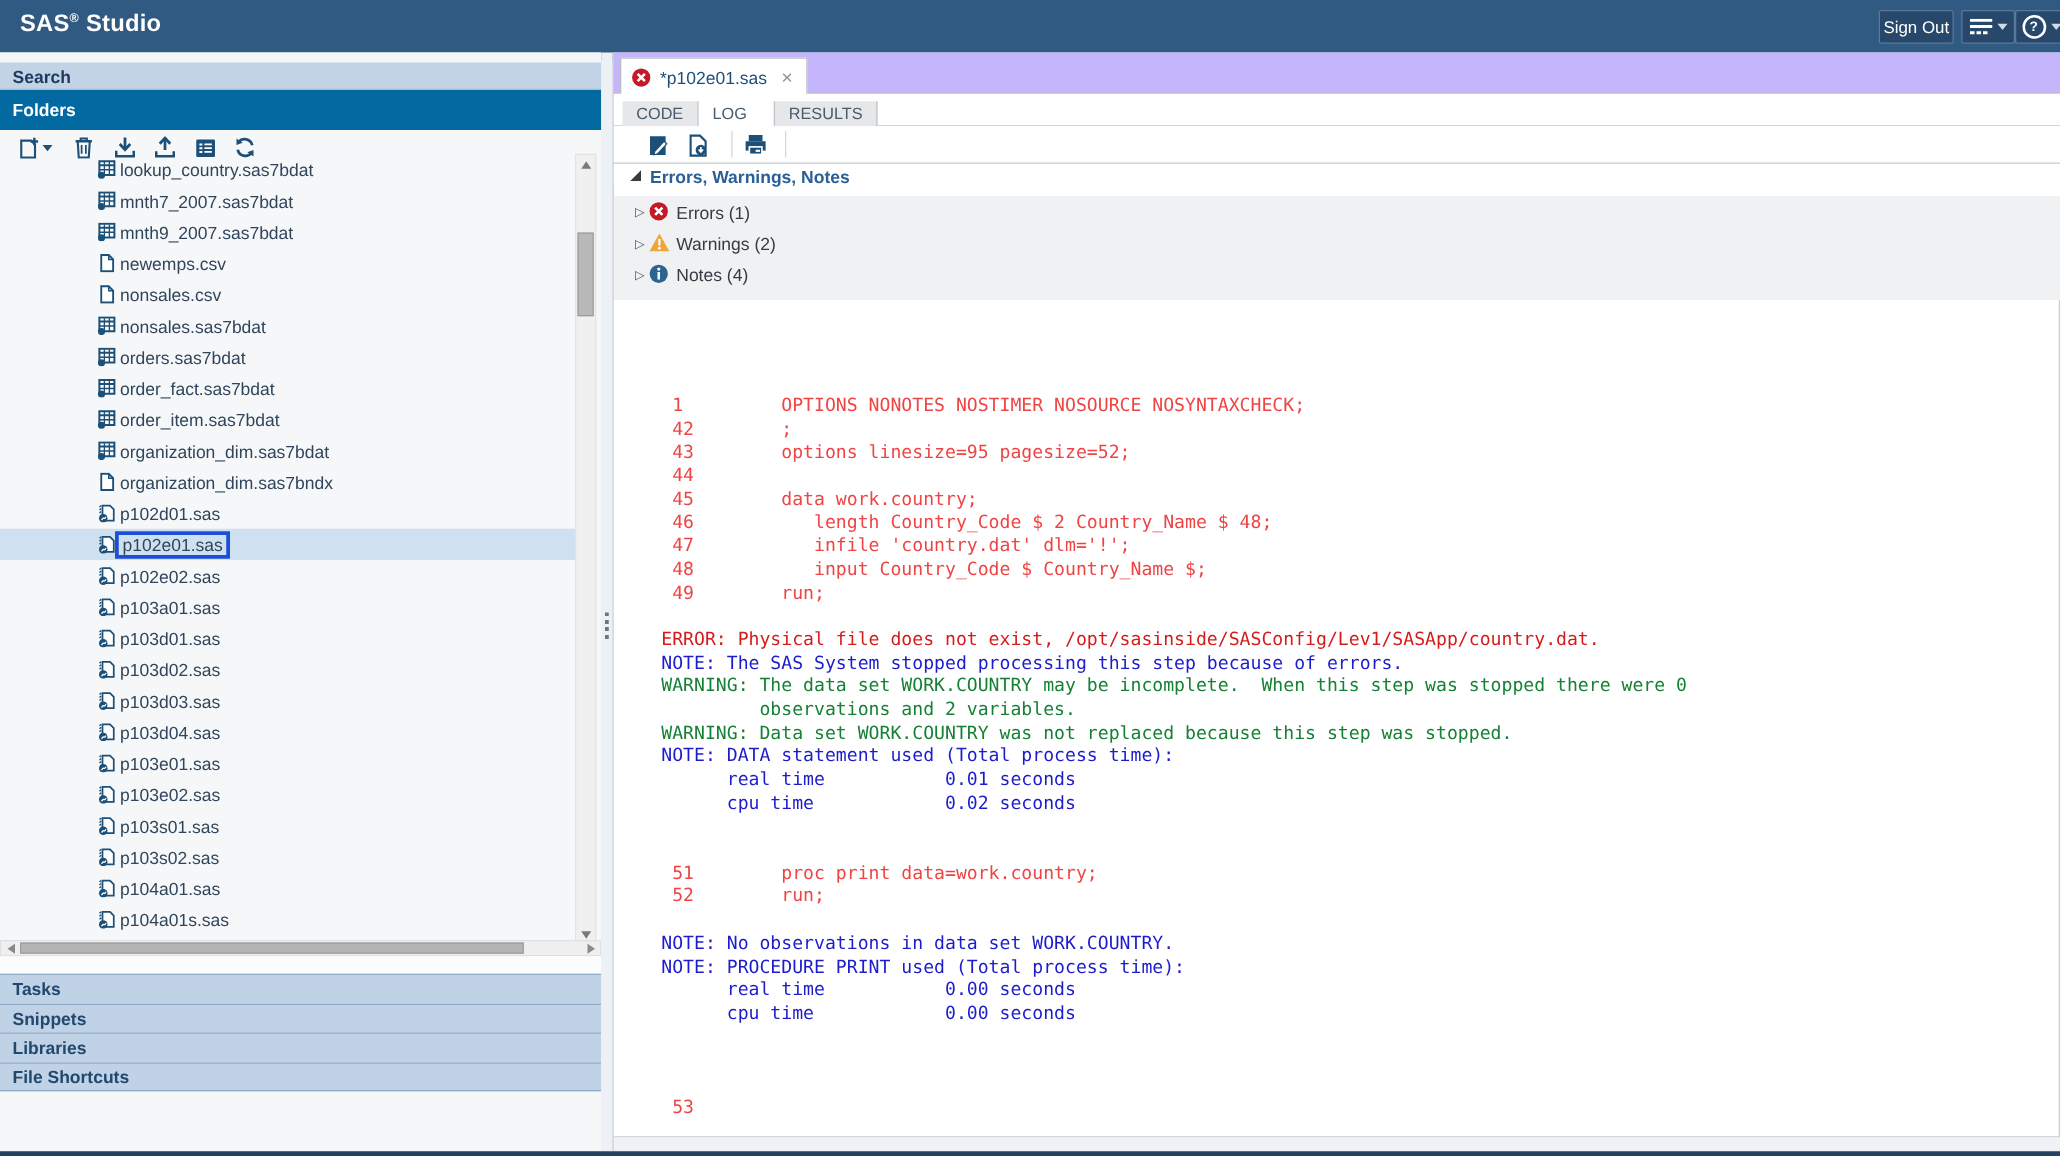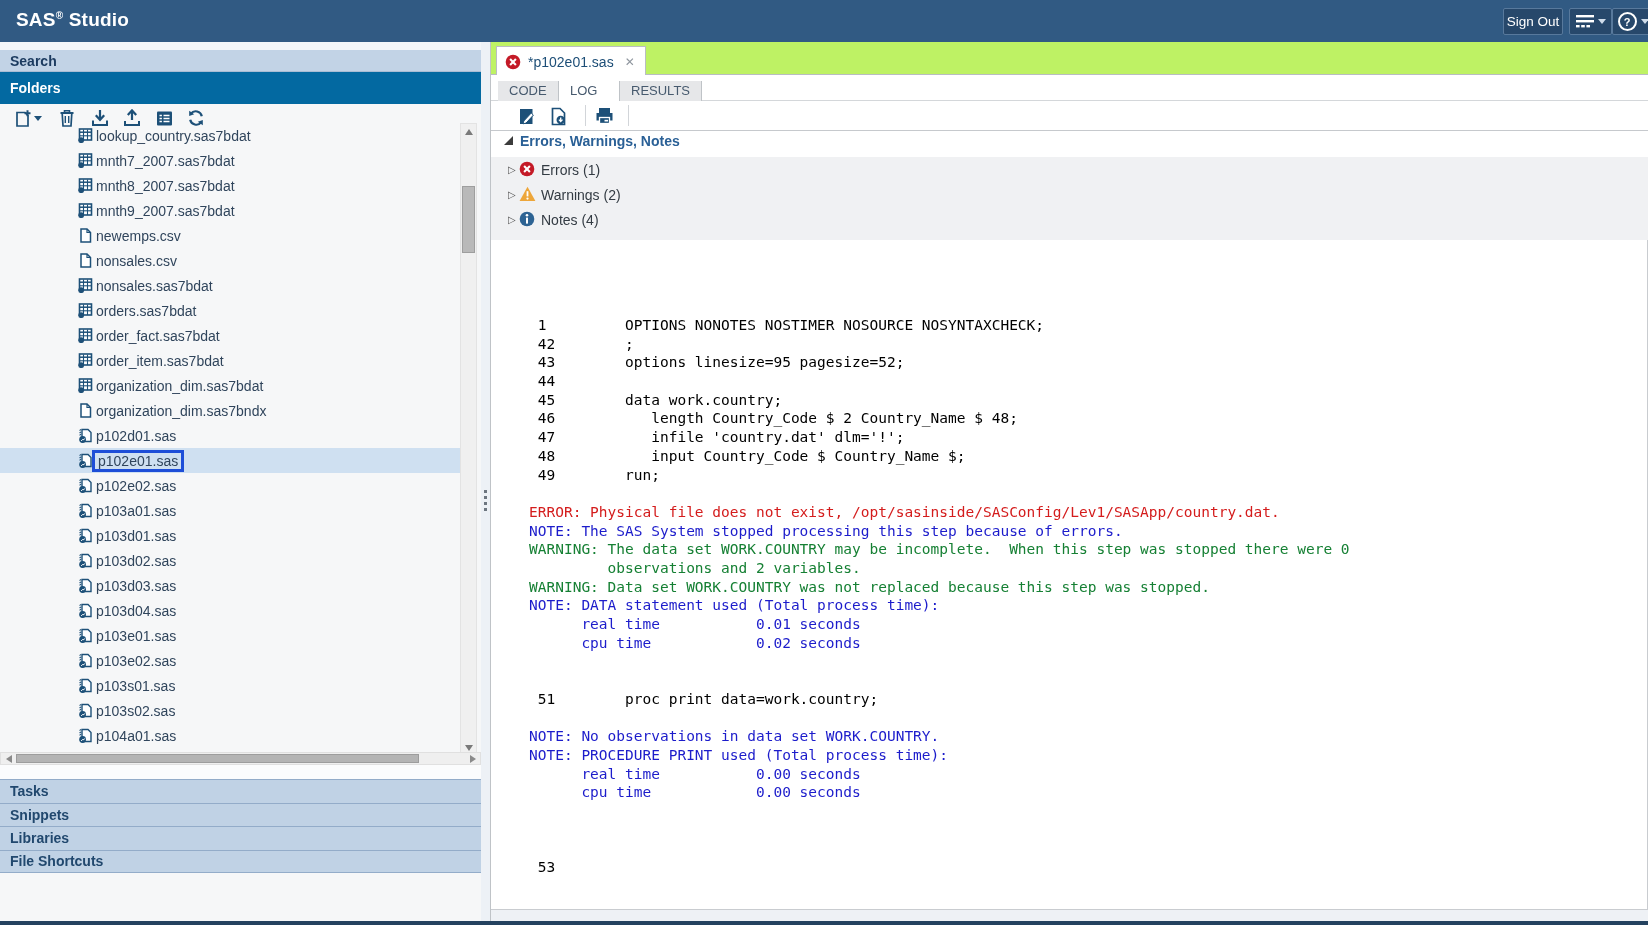--- a/index.html
+++ b/index.html
@@ -49,21 +49,21 @@
   #accordion{position:absolute;left:0;top:737px;width:481px;}
   .acc-row{box-sizing:border-box;height:23.5px;background:#c0d2e5;border-top:1px solid #93acc9;color:#21486e;
            font-size:14px;font-weight:bold;display:flex;align-items:center;padding-left:10px;cursor:pointer;}
   .acc-row:last-child{border-bottom:1px solid #93acc9;}
   
   #splitter{position:absolute;left:481px;top:42px;width:9px;height:879px;background:#edf1f6;cursor:col-resize;}
   #splitter .grip{position:absolute;left:3px;top:448px;width:3px;height:22px;
       background:repeating-linear-gradient(#6d7680 0 3px,transparent 3px 6px);}
   
   #main{position:absolute;left:490px;top:42px;width:1158px;height:879px;background:#fff;border-left:1px solid #bfc3c7;box-sizing:border-box;}
-  #tabstrip{position:absolute;left:0;top:0;width:100%;height:33px;background:#bef264;border-bottom:1px solid #b9bdc2;box-sizing:border-box;}
+  #tabstrip{position:absolute;left:0;top:0;width:100%;height:33px;background:#c4b5fd;border-bottom:1px solid #b9bdc2;box-sizing:border-box;}
   #tab{position:absolute;left:5px;top:4px;height:30px;background:#fff;border:1px solid #b9bdc2;border-bottom:none;
        display:flex;align-items:center;padding:0 10px 0 8px;gap:7px;cursor:pointer;}
   #tab .title{font-size:14px;color:#1d4e77;}
   #tab .close{font-size:12px;color:#8f969e;margin-left:4px;cursor:pointer;}
   #subtabs{position:absolute;left:0;top:33px;width:100%;height:26px;background:#fff;border-bottom:1px solid #d4d7da;box-sizing:border-box;}
   .subtab{position:relative;float:left;margin-top:6px;height:20px;line-height:20px;padding:0 11px;font-size:13px;
           color:#475a6e;background:#e6e7e9;border-right:1px solid #bfc3c7;cursor:pointer;min-width:38px;}
   .subtab.active{background:#fff;}
   #subtabs .pad{float:left;width:7px;height:1px;}
   #logtoolbar{position:absolute;left:0;top:59px;width:100%;height:30px;background:#fff;border-bottom:1px solid #c6c9cd;box-sizing:border-box;}
@@ -76,21 +76,21 @@
   #ewn-header .ttl{margin-left:7px;font-size:14px;font-weight:bold;color:#2a6096;}
   #ewn-block{position:absolute;left:0;top:115px;width:100%;height:83px;background:#f0f1f3;}
   .ewn-row{position:relative;height:25px;display:flex;align-items:center;cursor:pointer;}
   .ewn-row .exp{position:absolute;left:17px;font-size:10px;color:#555;}
   .ewn-row .gicon{position:absolute;left:28px;top:4px;width:16px;height:16px;}
   .ewn-row .glabel{position:absolute;left:50px;font-size:14px;color:#333b43;}
   
   #log{position:absolute;left:0;top:198px;width:100%;height:670px;background:#fff;border-bottom:1px solid #c9ccd0;
        border-right:1px solid #c9ccd0;box-sizing:border-box;overflow:hidden;}
   #logpre{padding:76px 0 0 38px;font-family:"DejaVu Sans Mono",monospace;font-size:14.5px;line-height:18.7px;}
-  .ln{white-space:pre;height:18.7px;color:#000000;}
+  .ln{white-space:pre;height:18.7px;color:#ef4444;}
   .ln.error{color:#d41c1c;}
   .ln.note{color:#1c1ccb;}
   .ln.warning{color:#168034;}
   #main-bottom{position:absolute;left:0;top:868px;width:100%;height:11px;background:#eef1f5;}
   
   #bottombar{position:absolute;left:0;top:921px;width:100%;height:4px;background:#24425f;}
   svg{display:block;}
 </style>
 </head>
 <body>
@@ -193,33 +193,20 @@
             <svg width="15" height="15" viewBox="0 0 15 15">
               <rect x="1.5" y="1" width="12" height="11" fill="#fff" stroke="#1d5078" stroke-width="1.6"></rect>
               <line x1="1.5" y1="4.2" x2="13.5" y2="4.2" stroke="#1d5078" stroke-width="1.5"></line>
               <line x1="5.5" y1="1.5" x2="5.5" y2="12" stroke="#1d5078" stroke-width="1.1"></line>
               <line x1="9.5" y1="1.5" x2="9.5" y2="12" stroke="#1d5078" stroke-width="1.1"></line>
               <line x1="1.5" y1="7.8" x2="13.5" y2="7.8" stroke="#1d5078" stroke-width="1.1"></line>
               <circle cx="3.2" cy="12.2" r="2.9" fill="#1d5078"></circle>
             </svg>
           </span>
           <span class="tlabel">mnth7_2007.sas7bdat</span>
-        </div>
-        <div class="trow">
-          <span class="ticon">
-            <svg width="15" height="15" viewBox="0 0 15 15">
-              <rect x="1.5" y="1" width="12" height="11" fill="#fff" stroke="#1d5078" stroke-width="1.6"></rect>
-              <line x1="1.5" y1="4.2" x2="13.5" y2="4.2" stroke="#1d5078" stroke-width="1.5"></line>
-              <line x1="5.5" y1="1.5" x2="5.5" y2="12" stroke="#1d5078" stroke-width="1.1"></line>
-              <line x1="9.5" y1="1.5" x2="9.5" y2="12" stroke="#1d5078" stroke-width="1.1"></line>
-              <line x1="1.5" y1="7.8" x2="13.5" y2="7.8" stroke="#1d5078" stroke-width="1.1"></line>
-              <circle cx="3.2" cy="12.2" r="2.9" fill="#1d5078"></circle>
-            </svg>
-          </span>
-          <span class="tlabel">mnth8_2007.sas7bdat</span>
         </div>
         <div class="trow">
           <span class="ticon">
             <svg width="15" height="15" viewBox="0 0 15 15">
               <rect x="1.5" y="1" width="12" height="11" fill="#fff" stroke="#1d5078" stroke-width="1.6"></rect>
               <line x1="1.5" y1="4.2" x2="13.5" y2="4.2" stroke="#1d5078" stroke-width="1.5"></line>
               <line x1="5.5" y1="1.5" x2="5.5" y2="12" stroke="#1d5078" stroke-width="1.1"></line>
               <line x1="9.5" y1="1.5" x2="9.5" y2="12" stroke="#1d5078" stroke-width="1.1"></line>
               <line x1="1.5" y1="7.8" x2="13.5" y2="7.8" stroke="#1d5078" stroke-width="1.1"></line>
               <circle cx="3.2" cy="12.2" r="2.9" fill="#1d5078"></circle>
@@ -611,20 +598,21 @@
           <div class="ln note">NOTE: The SAS System stopped processing this step because of errors.</div>
           <div class="ln warning">WARNING: The data set WORK.COUNTRY may be incomplete.  When this step was stopped there were 0</div>
           <div class="ln warning">         observations and 2 variables.</div>
           <div class="ln warning">WARNING: Data set WORK.COUNTRY was not replaced because this step was stopped.</div>
           <div class="ln note">NOTE: DATA statement used (Total process time):</div>
           <div class="ln note">      real time           0.01 seconds</div>
           <div class="ln note">      cpu time            0.02 seconds</div>
           <div class="ln blank">&nbsp;</div>
           <div class="ln blank">&nbsp;</div>
           <div class="ln code"> 51        proc print data=work.country;</div>
+          <div class="ln code"> 52        run;</div>
           <div class="ln blank">&nbsp;</div>
           <div class="ln note">NOTE: No observations in data set WORK.COUNTRY.</div>
           <div class="ln note">NOTE: PROCEDURE PRINT used (Total process time):</div>
           <div class="ln note">      real time           0.00 seconds</div>
           <div class="ln note">      cpu time            0.00 seconds</div>
           <div class="ln blank">&nbsp;</div>
           <div class="ln blank">&nbsp;</div>
           <div class="ln blank">&nbsp;</div>
           <div class="ln code"> 53</div>
         </div>

